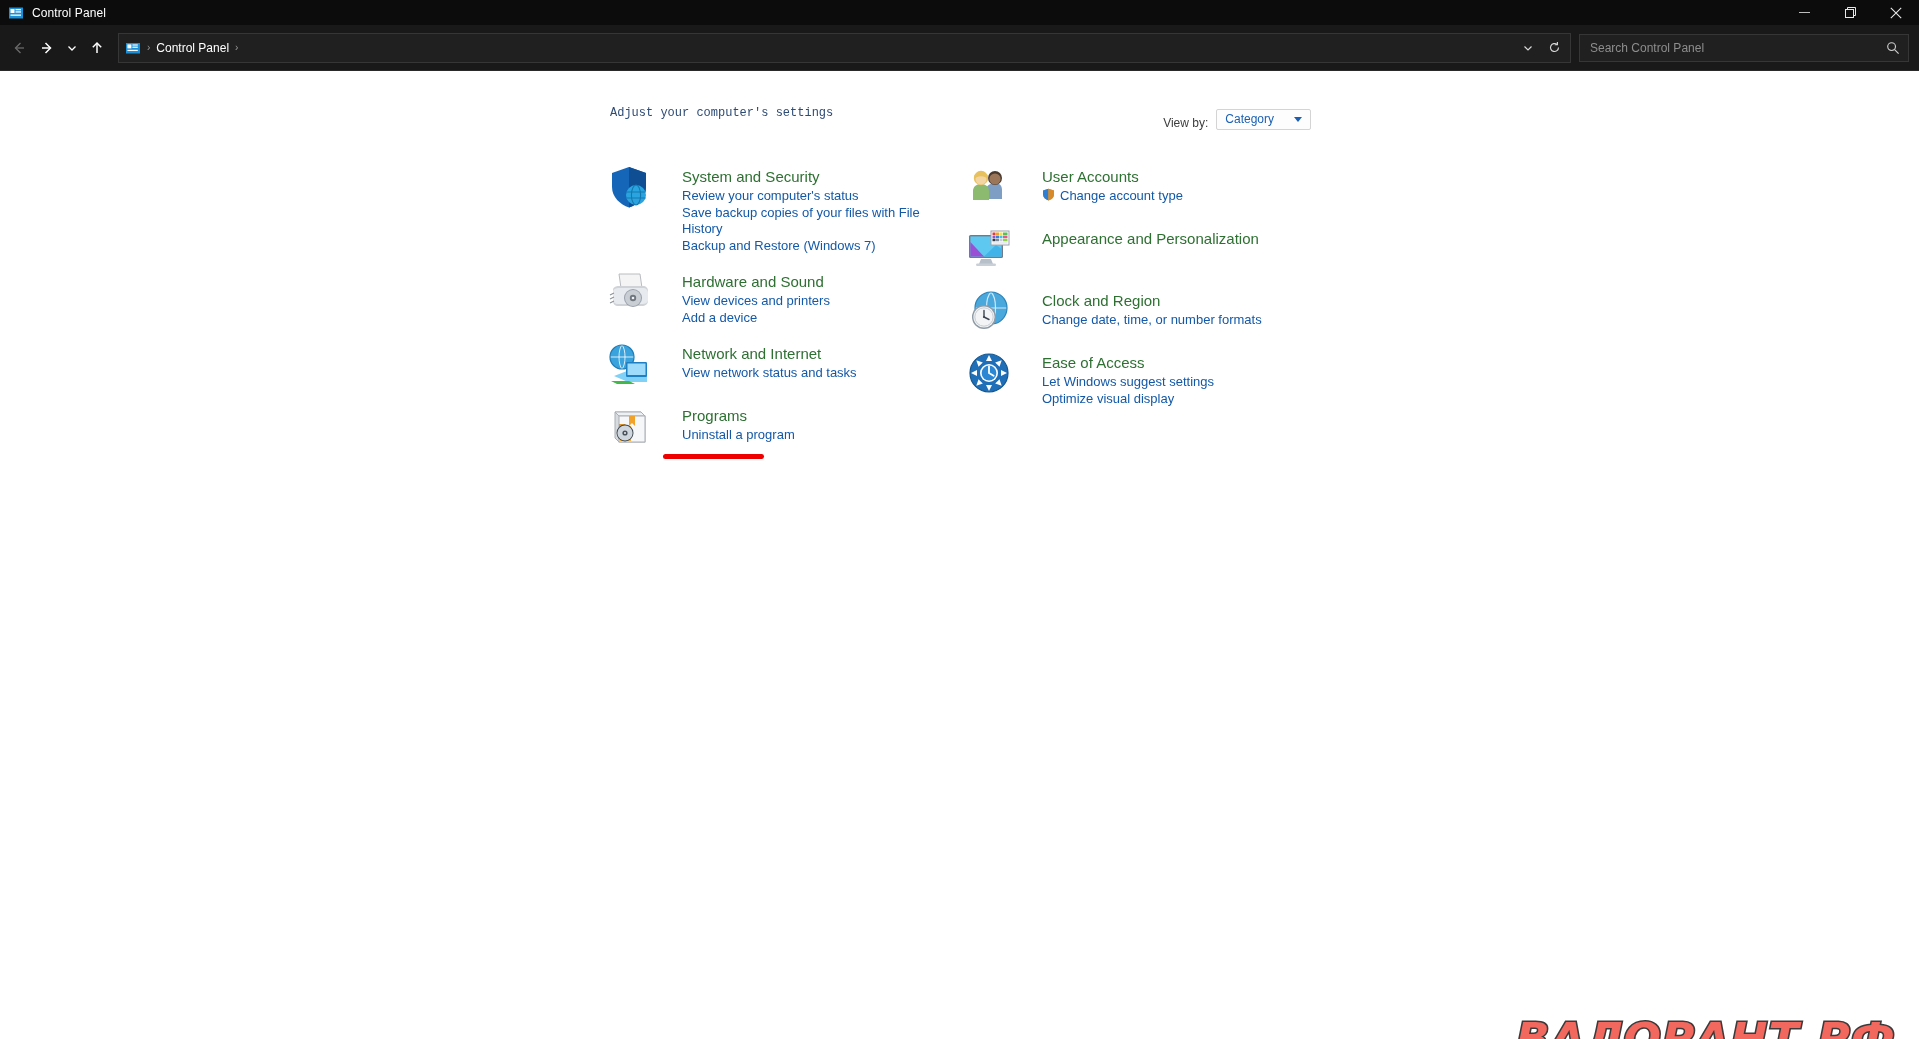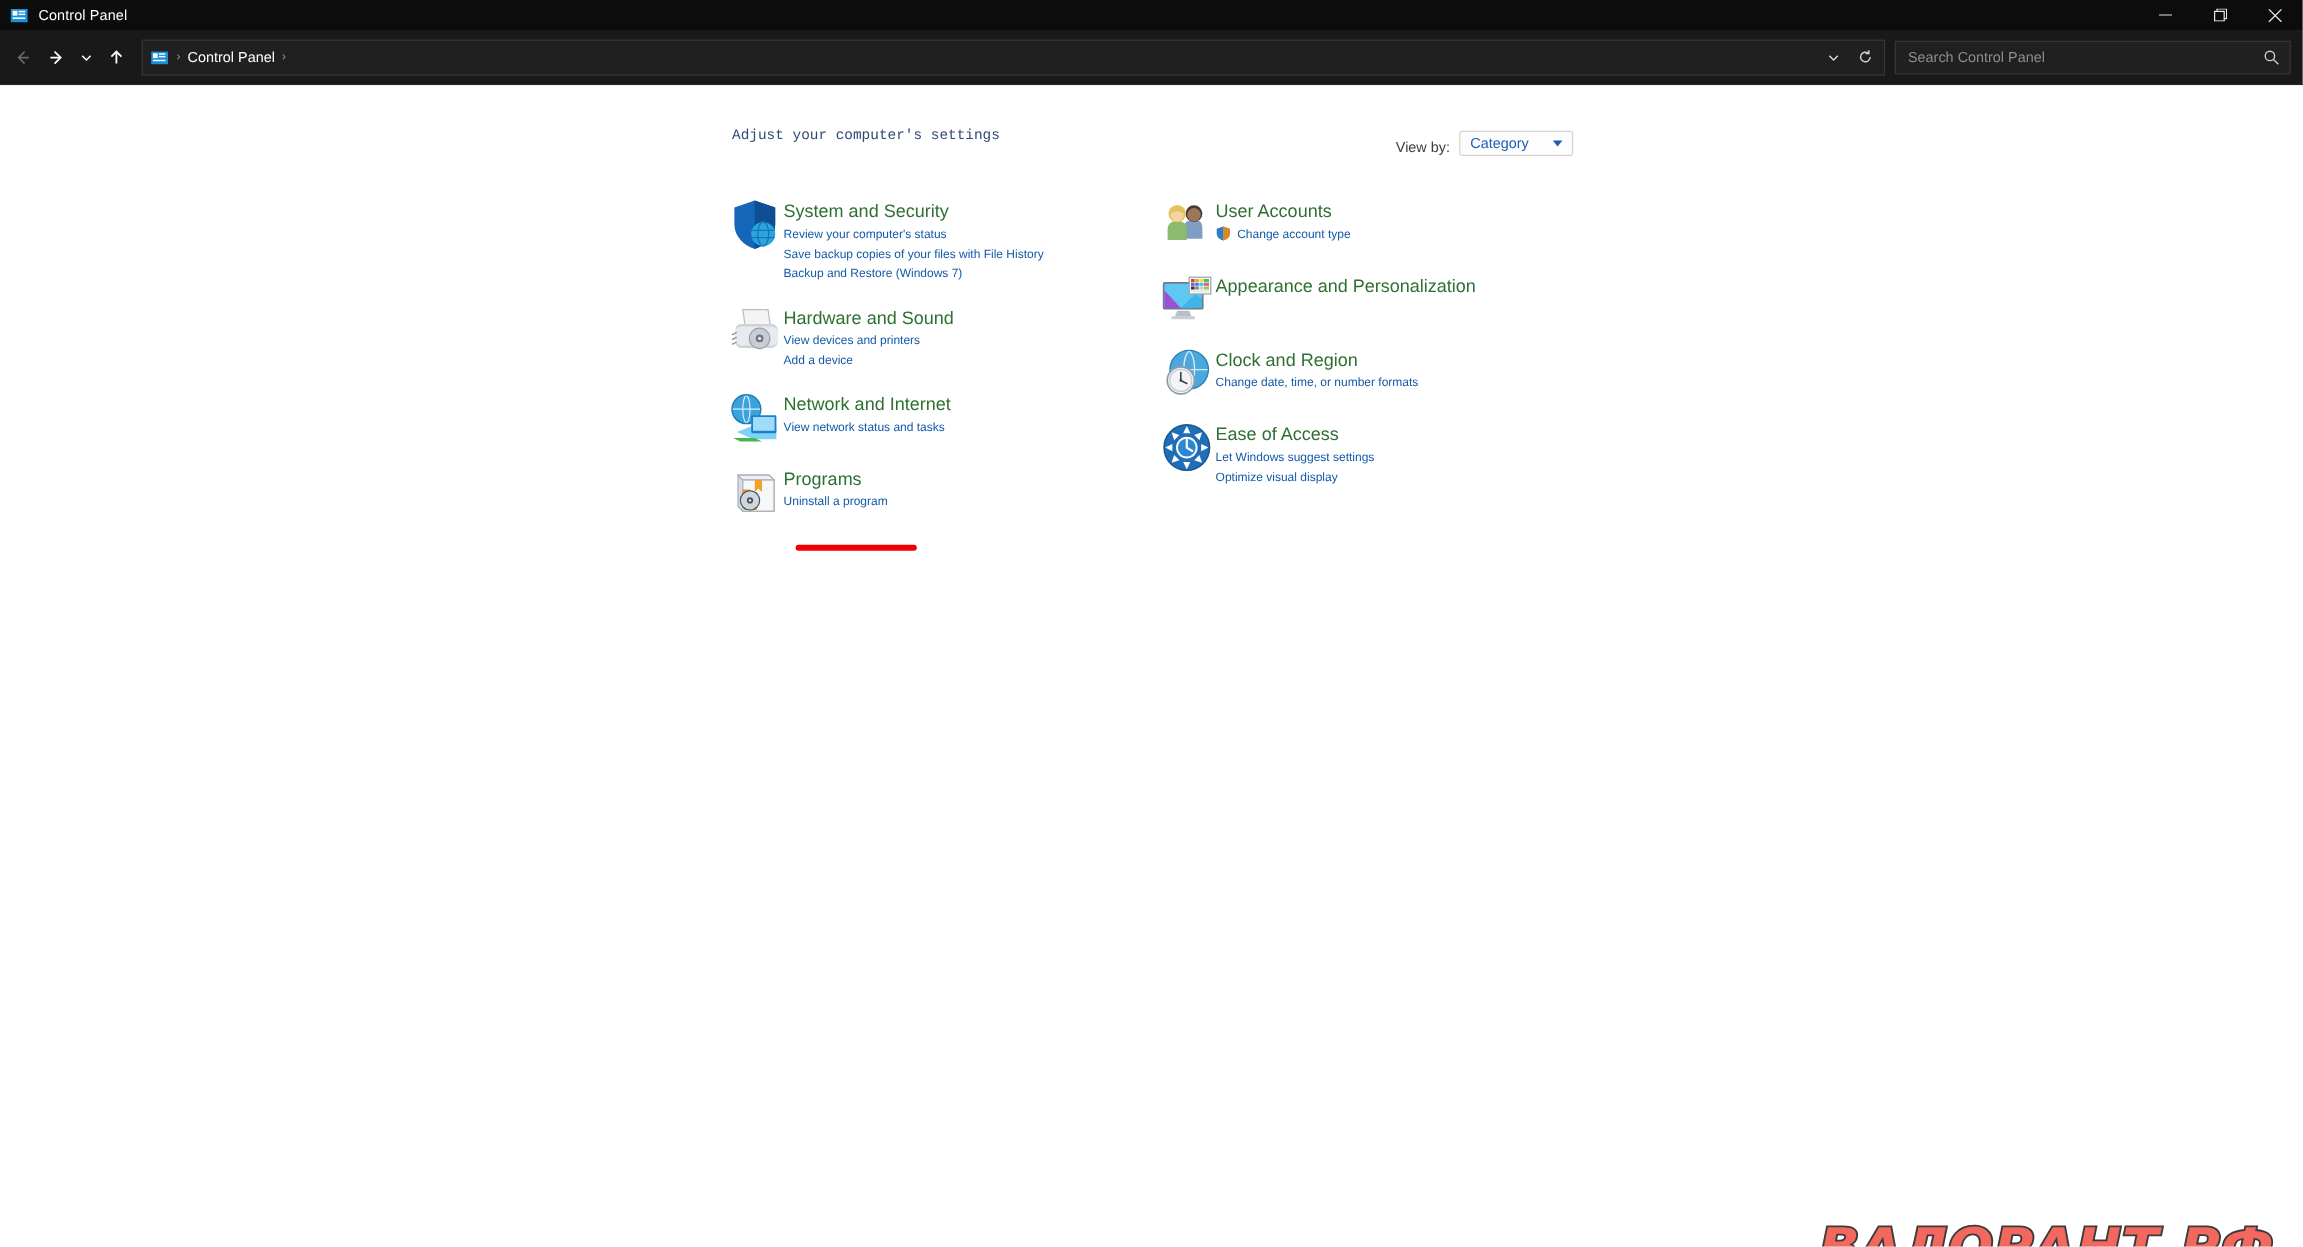--- a/index.html
+++ b/index.html
@@ -201,39 +201,39 @@
     width: 100%;
   }
   .cat-col {
     position: absolute;
   }
   .col-left { left: 605px; width: 330px; }
   .col-right { left: 965px; width: 340px; }
 
   .cat {
     display: flex;
-    gap: 0;
+    gap: 29px;
     margin-bottom: 14px;
   }
   .cat-icon {
     width: 48px;
     height: 48px;
     flex: 0 0 48px;
     display: block;
   }
   .cat-body { padding-top: 4px; }
   .cat-title {
     font-size: 15px;
     color: #2e7032;
     line-height: 19px;
     margin-bottom: 2px;
     cursor: pointer;
   }
   .cat-link {
-    font-size: 10px;
+    font-size: 13px;
     color: #1359a8;
     line-height: 16.5px;
     cursor: pointer;
     display: block;
     width: fit-content;
   }
   .cat-link.with-shield {
     display: flex;
     align-items: flex-start;
     gap: 5px;

